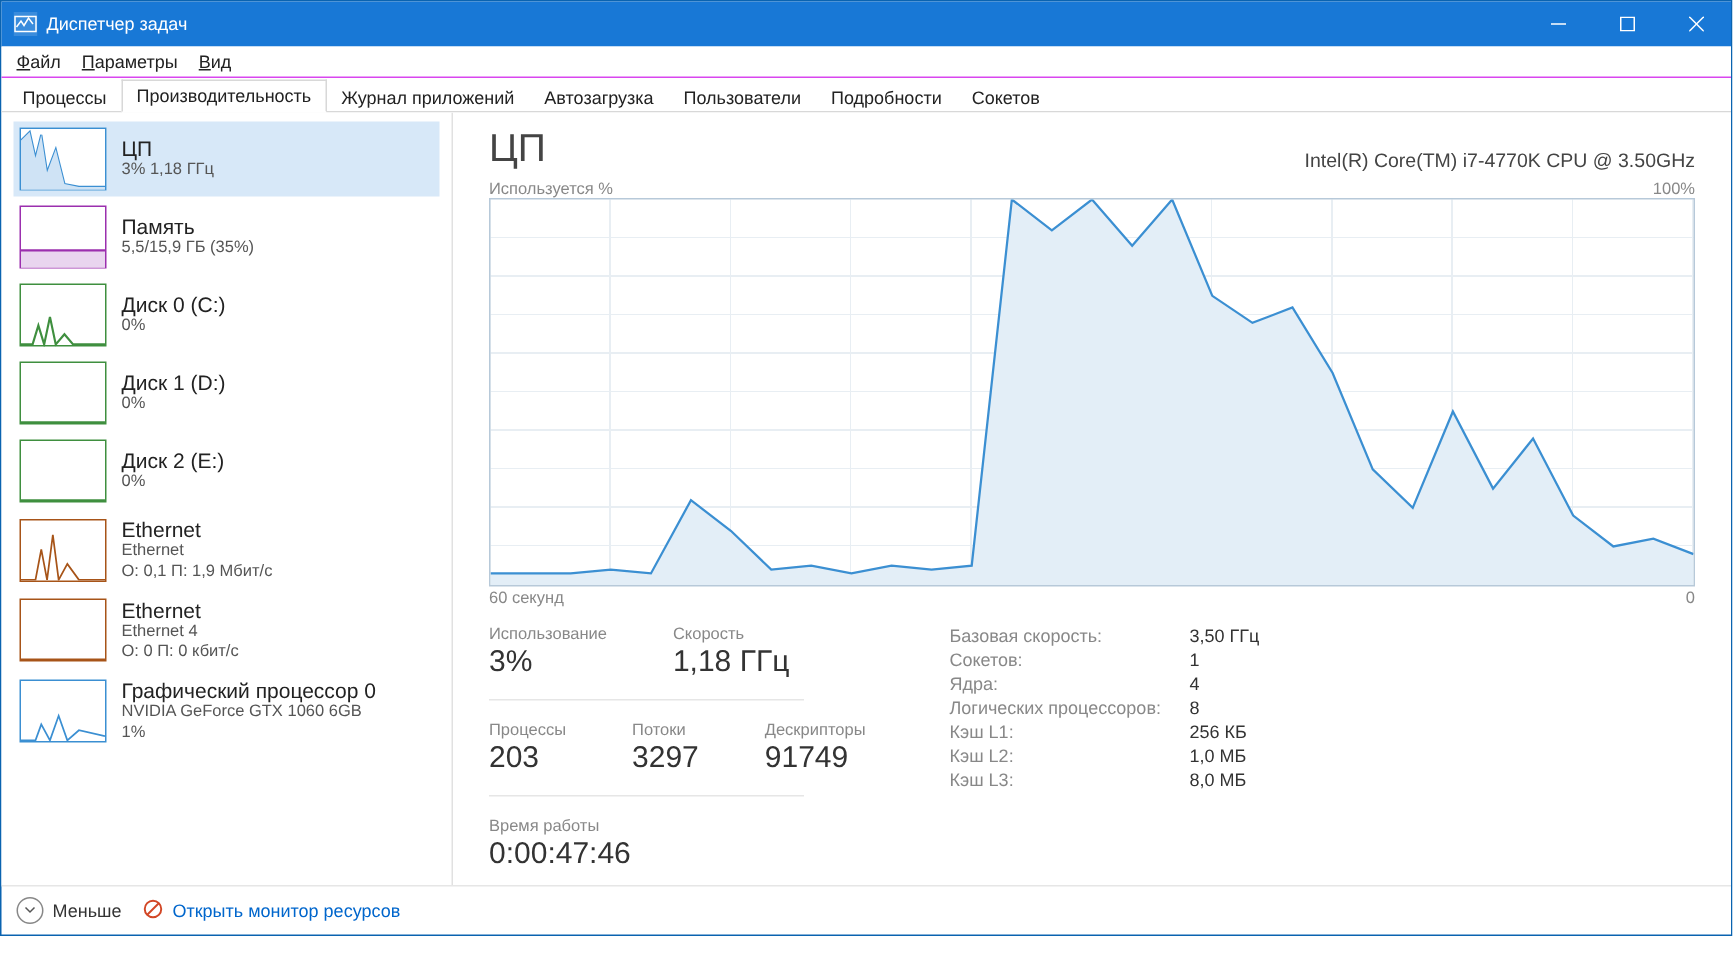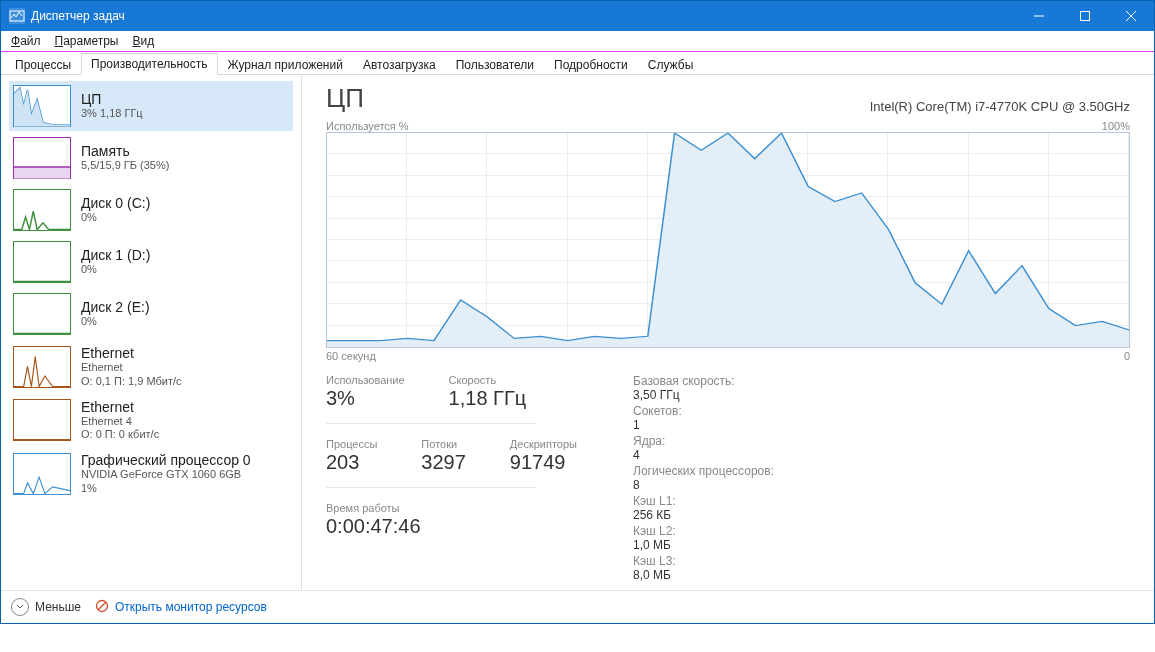--- a/index.html
+++ b/index.html
@@ -42,21 +42,21 @@
   .chart-box svg { position:absolute; left:0; top:0; width:100%; height:100%; }
   .chart-bottom { display:flex; justify-content:space-between; font-size:11px; color:#888; margin-top:2px; margin-bottom:12px; }
   .stats-row { display:flex; gap:32px; }
   .stats-left { display:flex; flex-direction:column; gap:8px; }
   .stats-left-row { display:flex; gap:44px; }
   .stat-block .lbl { font-size:11px; color:#888; }
   .stat-block .val { font-size:20px; color:#333; line-height:1.25; }
   .stat-block .val.big { font-size:20px; }
   .hline { border-top:1px solid #e6e6e6; margin:4px 0 6px 0; width:210px; }
   .stats-right { display:flex; flex-direction:column; gap:2px; margin-left:24px; }
-  .stats-right .kv { display:flex;flex-direction:column; }
+  .stats-right .kv { display:flex; }
   .stats-right .kv .k { width:160px; color:#888; font-size:12px; }
   .stats-right .kv .v { font-size:12px; color:#333; }
   
   .footer { height:32px; border-top:1px solid #e6e6e6; display:flex; align-items:center; padding:0 10px; gap:14px; }
   .footer .link { color:#0066cc; font-size:12px; display:flex; align-items:center; gap:6px; cursor:default; }
   .footer .chev-circle { width:16px; height:16px; border:1px solid #888; border-radius:50%; display:flex; align-items:center; justify-content:center; }
   
   .sidebar::-webkit-scrollbar { width:16px; }
   .sidebar::-webkit-scrollbar-track { background:#f0f0f0; }
   .sidebar::-webkit-scrollbar-thumb { background:#c2c2c2; }
@@ -98,21 +98,21 @@
     <div class="menu-item"><span id="mv"><span style="text-decoration:underline">В</span>ид</span></div>
   </div>
 
   <div class="tabsbar">
     <div class="tab">Процессы</div>
     <div class="tab active">Производительность</div>
     <div class="tab">Журнал приложений</div>
     <div class="tab">Автозагрузка</div>
     <div class="tab">Пользователи</div>
     <div class="tab">Подробности</div>
-    <div class="tab">Службы</div>
+    <div class="tab">Сокетов</div>
   </div>
 
   <div class="body">
 
     <div class="sidebar">
 
       <div class="side-item selected">
         <div class="thumb" style="border-color:#3b8fd2">
           <svg viewBox="0 0 58 42" preserveAspectRatio="none">
               <polyline points="0,8 6,2 10,20 14,4 18,30 24,14 30,38 40,40 58,40" fill="none" stroke="#3b8fd2" stroke-width="1.5"></polyline>

